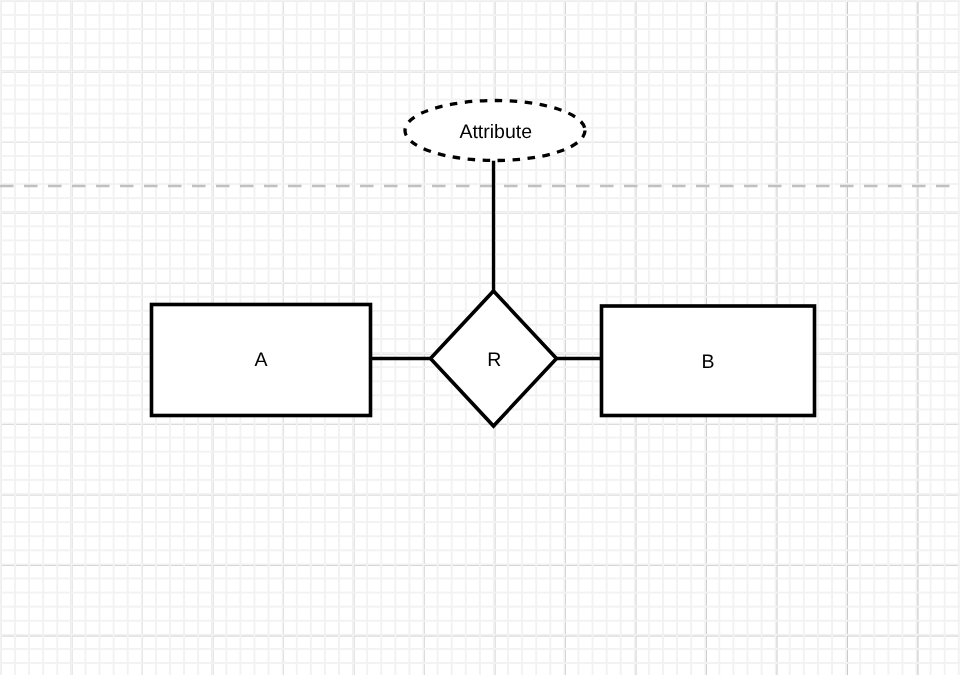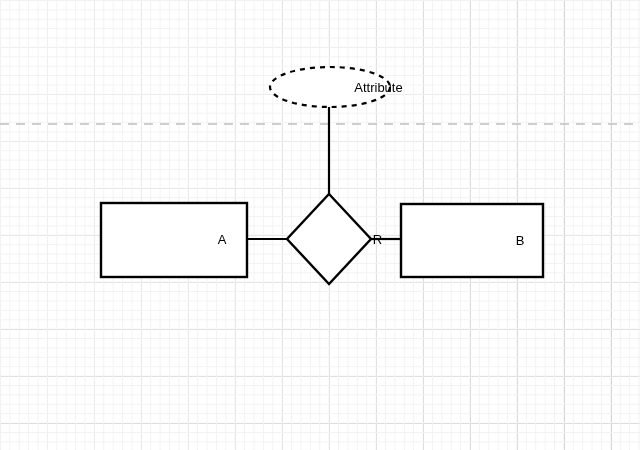--- a/index.html
+++ b/index.html
@@ -35,21 +35,20 @@
   }
   .node-label {
     position: absolute;
     color: #000000;
     font-family: "Liberation Sans", sans-serif;
     font-size: 13px;
     line-height: 1;
     text-align: center;
     white-space: nowrap;
     user-select: none;
-    padding-left: 48px;
   }
   .label-a   { left: 100px; top: 233px; width: 148px; }
   .label-b   { left: 400px; top: 234px; width: 144px; }
   .label-r   { left: 287px; top: 233px; width:  85px; }
   .label-attr{ left: 270px; top:  81px; width: 121px; }
 </style>
 </head>
 <body>
 
 <div id="canvas">

